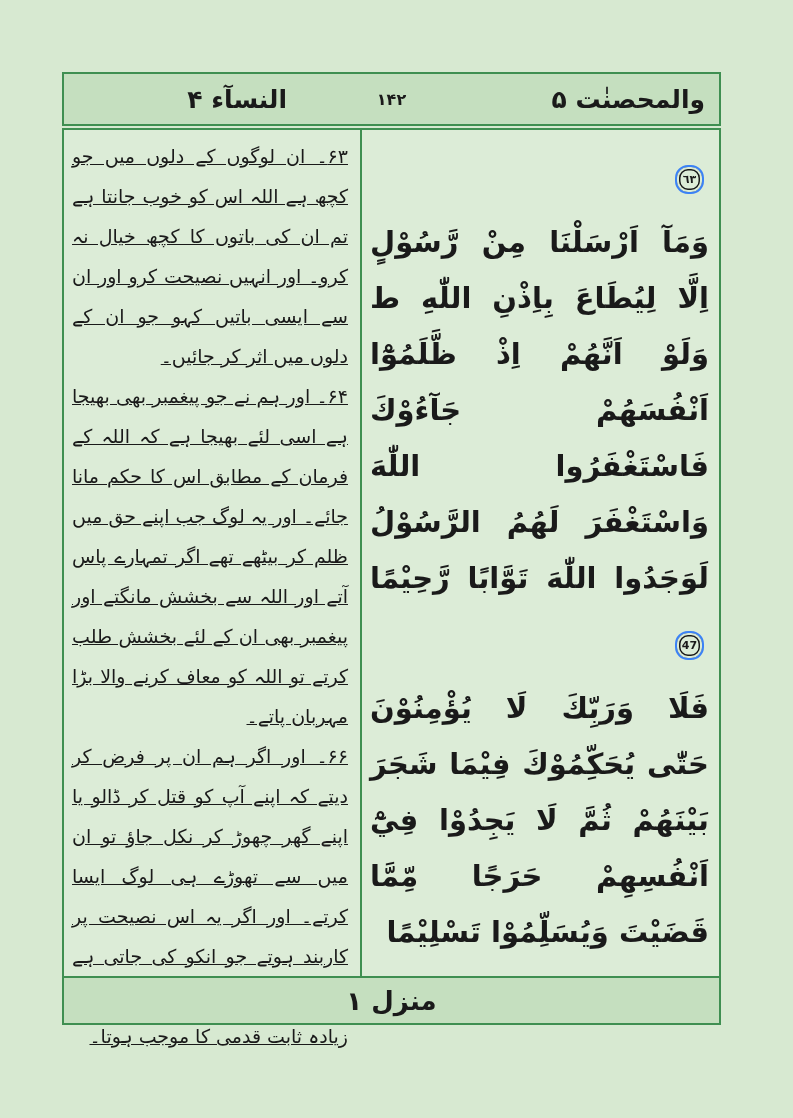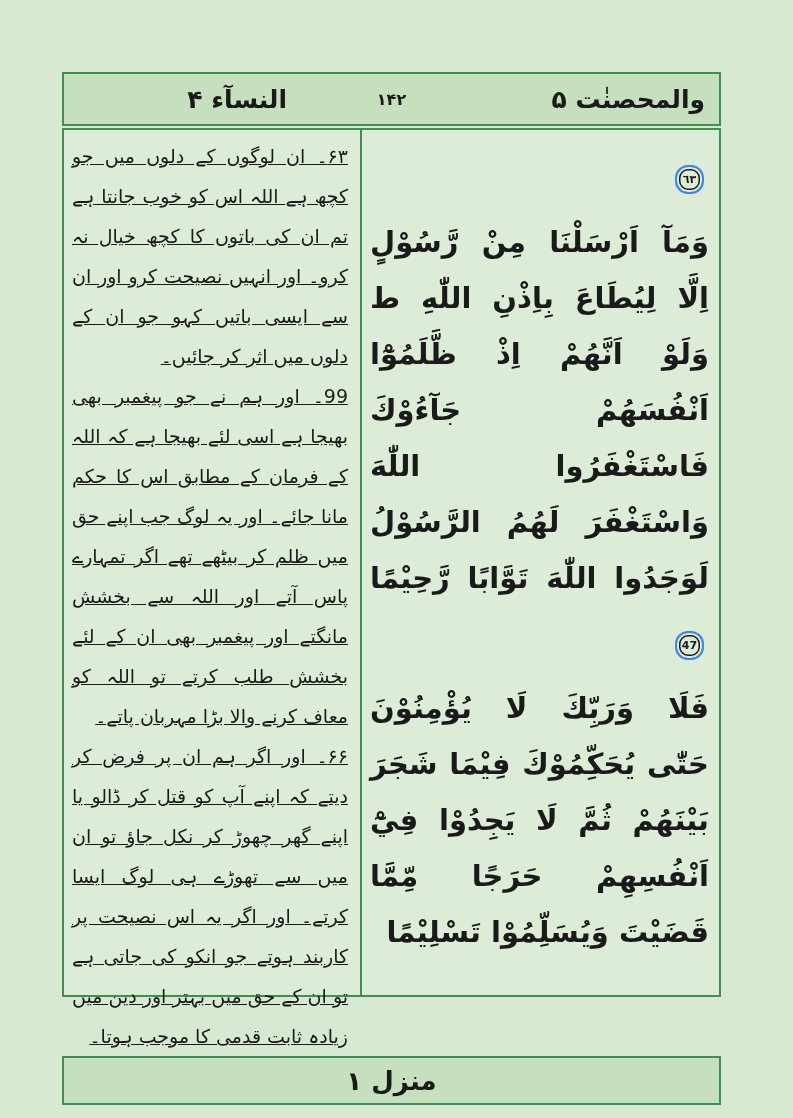--- a/index.html
+++ b/index.html
@@ -57,21 +57,21 @@
     font-size:11px;font-weight:bold;line-height:1;
     vertical-align:-5px;margin-right:5px;
   }
   .para{
     margin:0;
     font-size:19px;
     line-height:40px;
     text-align:justify;
   }
   .footer-box{
-    top:1056px;height:49px;
+    top:976px;height:49px;
     background:#c5dfbf;
     display:flex;align-items:center;justify-content:center;
     font-size:26px;font-weight:600;
   }
 </style>
 </head>
 <body>
 
 <div class="page">
 
@@ -89,21 +89,21 @@
           </span></p>
       <p class="verse"><span>وَمَآ اَرْسَلْنَا مِنْ رَّسُوْلٍ اِلَّا لِيُطَاعَ بِاِذْنِ اللّٰهِ ط وَلَوْ اَنَّهُمْ اِذْ ظَّلَمُوْٓا اَنْفُسَهُمْ جَآءُوْكَ فَاسْتَغْفَرُوا اللّٰهَ وَاسْتَغْفَرَ لَهُمُ الرَّسُوْلُ لَوَجَدُوا اللّٰهَ تَوَّابًا رَّحِيْمًا</span> <span class="ayah-end">
             <span>47</span>
           </span></p>
       <p class="verse"><span>فَلَا وَرَبِّكَ لَا يُؤْمِنُوْنَ حَتّٰى يُحَكِّمُوْكَ فِيْمَا شَجَرَ بَيْنَهُمْ ثُمَّ لَا يَجِدُوْا فِيْٓ اَنْفُسِهِمْ حَرَجًا مِّمَّا قَضَيْتَ وَيُسَلِّمُوْا تَسْلِيْمًا</span> </p>
 
     </div>
 
     <div class="col col-urdu">
       <p class="para">۶۳۔ ان لوگوں کے دلوں میں جو کچھ ہے اللہ اس کو خوب جانتا ہے تم ان کی باتوں کا کچھ خیال نہ کرو۔ اور انہیں نصیحت کرو اور ان سے ایسی باتیں کہو جو ان کے دلوں میں اثر کر جائیں۔</p>
-      <p class="para">99۔ اور ہم نے جو پیغمبر بھی بھیجا ہے اسی لئے بھیجا ہے کہ اللہ کے فرمان کے مطابق اس کا حکم مانا جائے۔ اور یہ لوگ جب اپنے حق میں ظلم کر بیٹھے تھے اگر تمہارے پاس آتے اور اللہ سے بخشش مانگتے اور پیغمبر بھی ان کے لئے بخشش طلب کرتے تو اللہ کو معاف کرنے والا بڑا مہربان پاتے۔</p>
+      <p class="para">۶۴۔ اور ہم نے جو پیغمبر بھی بھیجا ہے اسی لئے بھیجا ہے کہ اللہ کے فرمان کے مطابق اس کا حکم مانا جائے۔ اور یہ لوگ جب اپنے حق میں ظلم کر بیٹھے تھے اگر تمہارے پاس آتے اور اللہ سے بخشش مانگتے اور پیغمبر بھی ان کے لئے بخشش طلب کرتے تو اللہ کو معاف کرنے والا بڑا مہربان پاتے۔</p>
       <p class="para">۶۶۔ اور اگر ہم ان پر فرض کر دیتے کہ اپنے آپ کو قتل کر ڈالو یا اپنے گھر چھوڑ کر نکل جاؤ تو ان میں سے تھوڑے ہی لوگ ایسا کرتے۔ اور اگر یہ اس نصیحت پر کاربند ہوتے جو انکو کی جاتی ہے تو ان کے حق میں بہتر اور دین میں زیادہ ثابت قدمی کا موجب ہوتا۔</p>
     </div>
 
   </div>
 
   <div class="panel footer-box">
     <span>منزل ۱</span>
   </div>
 
 </div>

